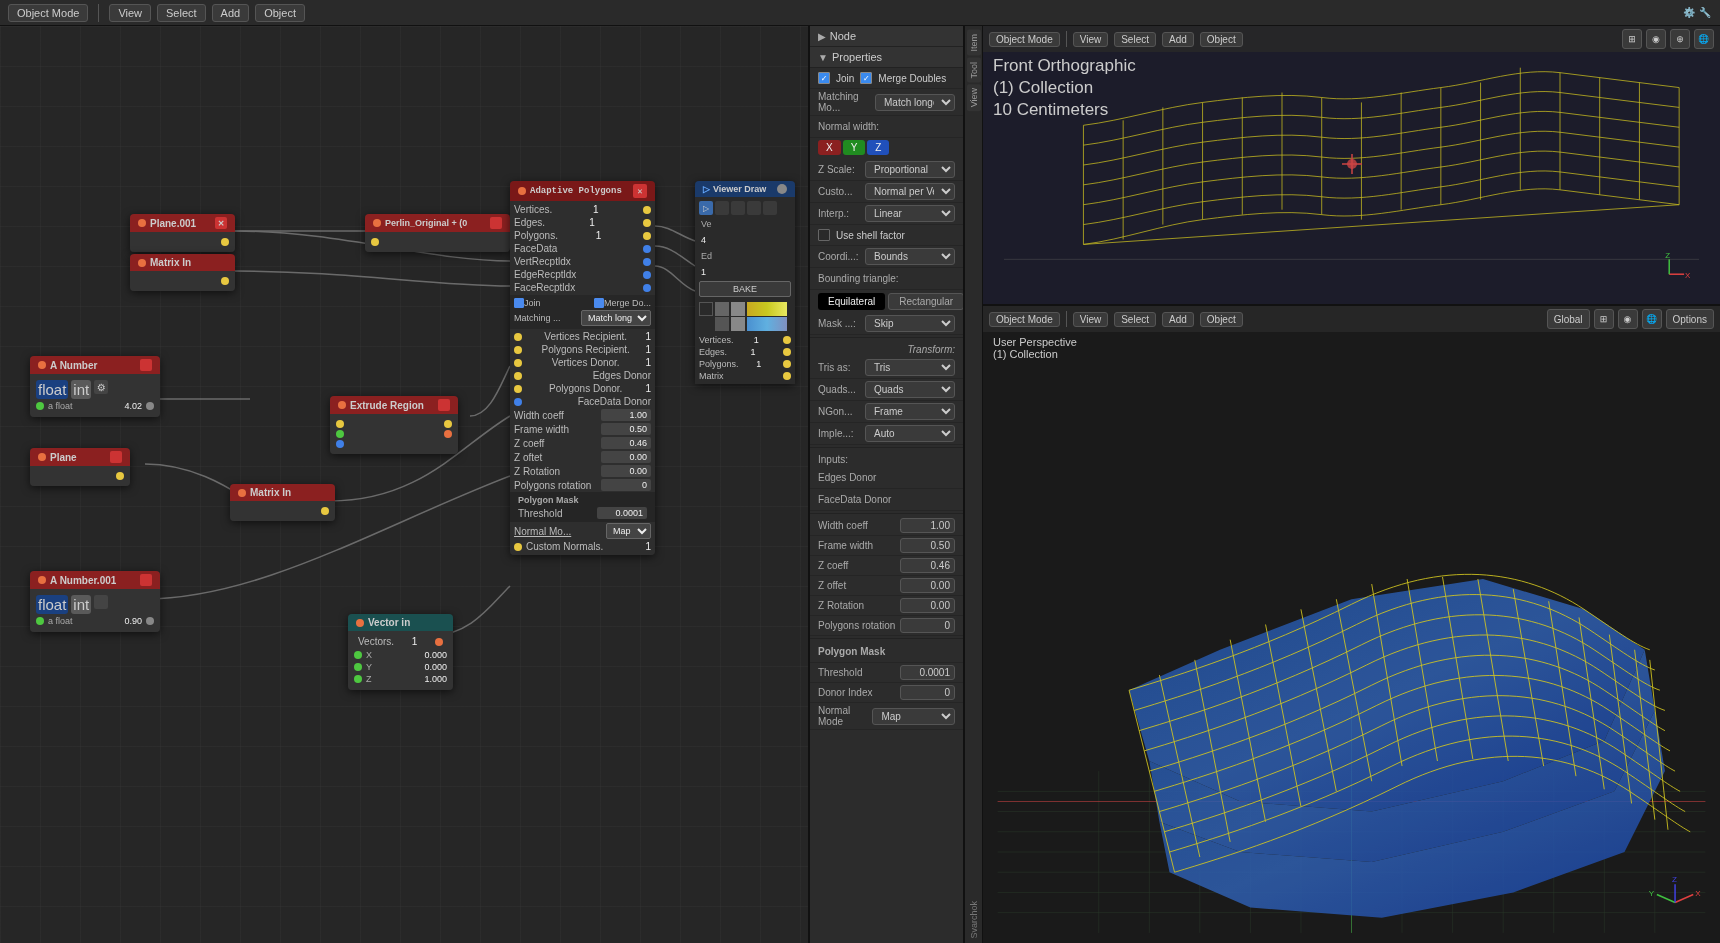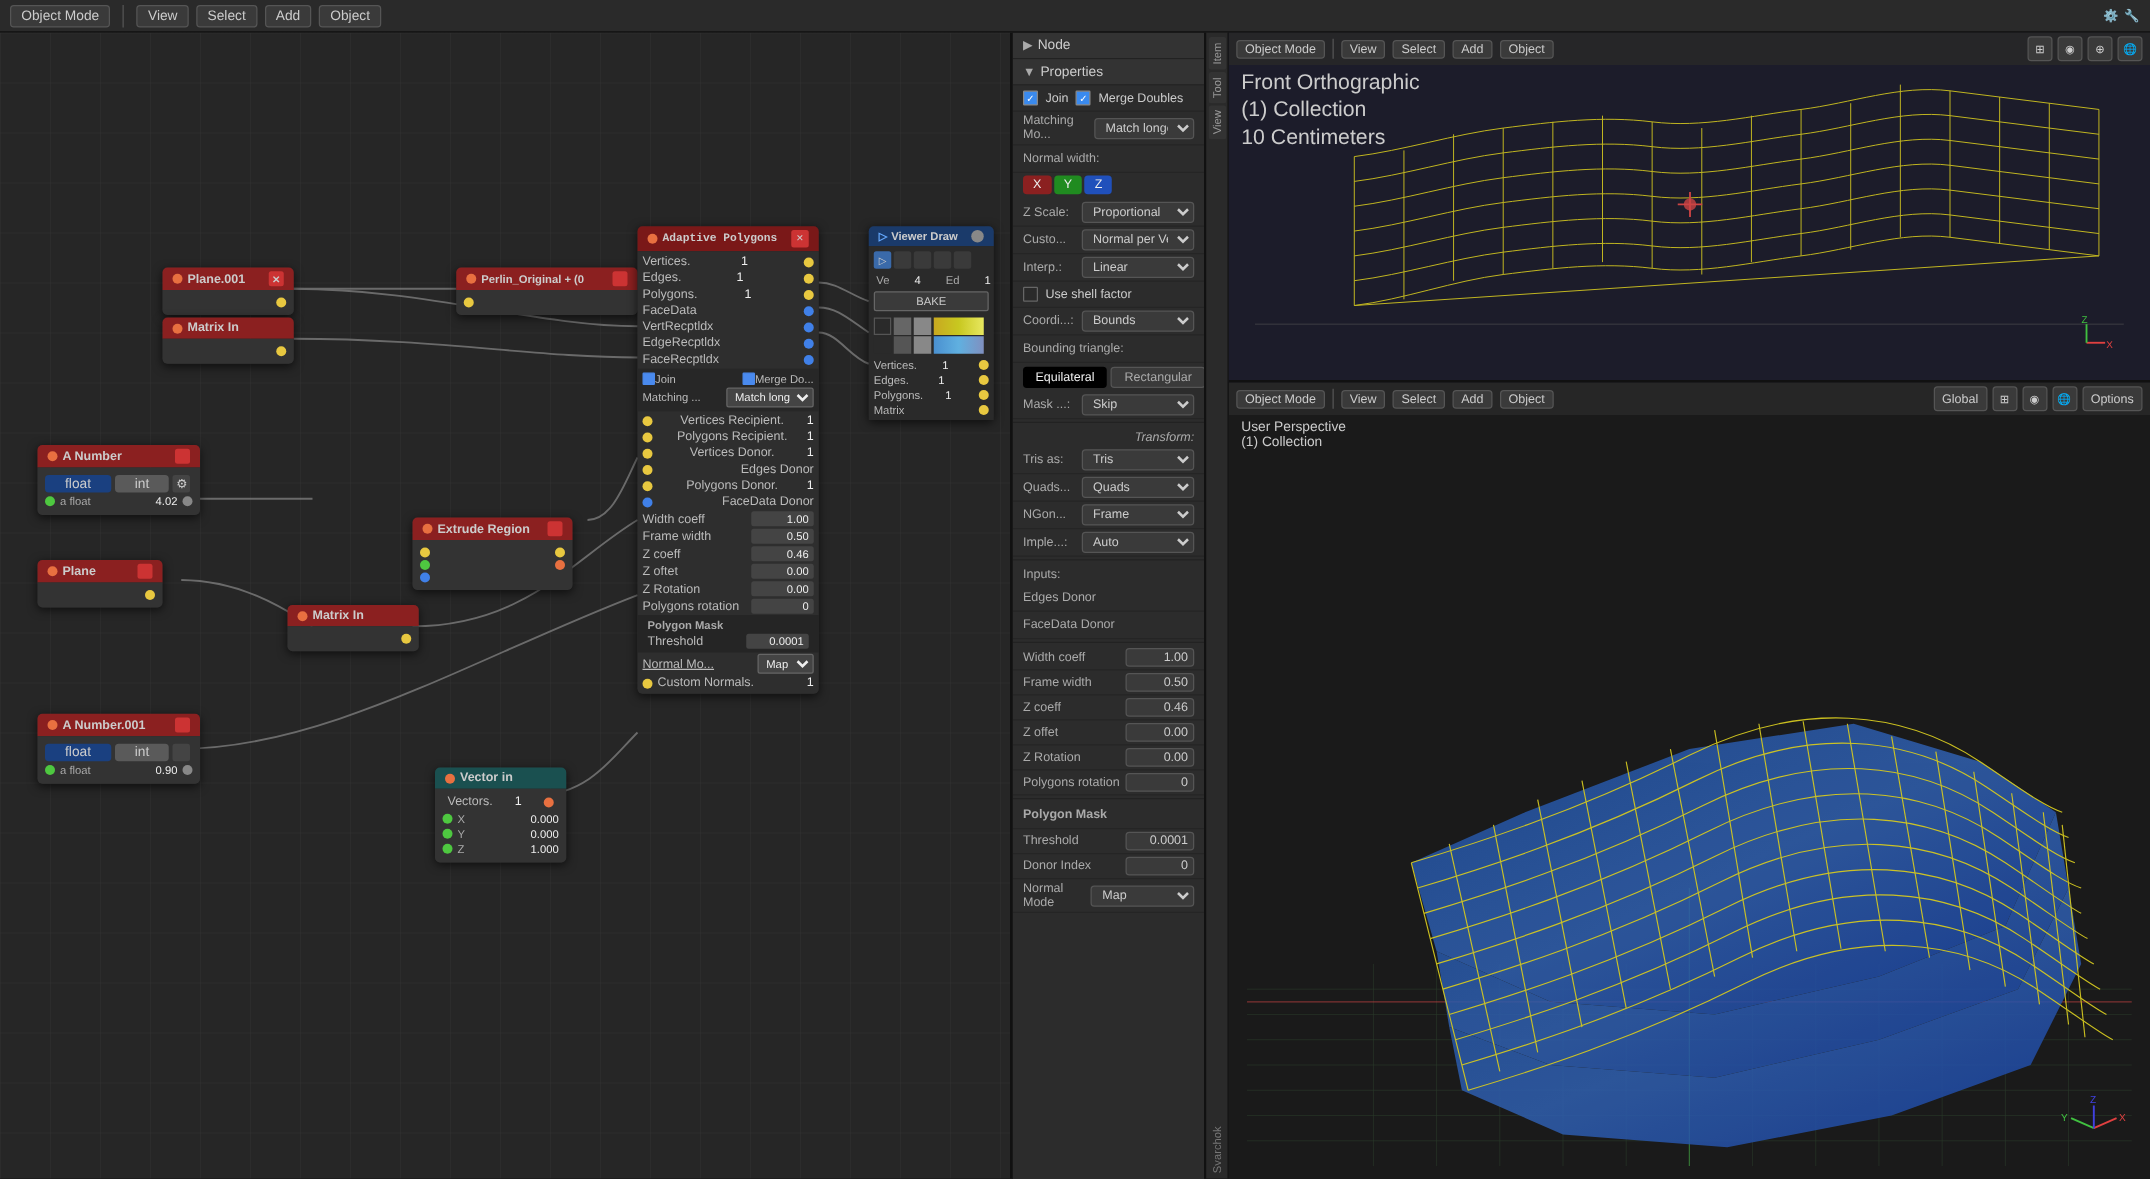--- a/index.html
+++ b/index.html
@@ -107,22 +107,22 @@
     
     .header-teal { background: #1a5050; }
     .node-value-row {
       display: flex;
       gap: 3px;
       margin: 2px 0;
     }
     .node-tag {
       background: #5a5a5a;
       border-radius: 3px;
-      padding: 1px 16px;
-      font-size: 11px;
+      padding: 1px 2px;
+      font-size: 15px;
       color: #ccc;
     }
     .node-tag-blue { background: #1a4080; }
 
     
     .adaptive-node {
       left: 510px; top: 155px;
       width: 145px;
     }
     .adaptive-node .node-header { background: #7a1818; font-family: Liberation Mono, monospace; }
@@ -555,21 +555,21 @@
         </div>
         <div class="node-row">
           <div class="socket socket-green"></div>
           <span style="flex:1; color:#aaa; font-size:9px;">a float</span>
           <span style="font-size:9px;color:#eee;">0.90</span>
           <div class="socket socket-gray"></div>
         </div>
       </div>
     </div>
 
-    <div class="node" style="left:330px; top:388px; width:128px;">
+    <div class="node" style="left:330px; top:370px; width:128px;">
       <div class="node-header header-red">
         <div class="socket socket-orange"></div>
         <span>Extrude Region</span>
         <div style="margin-left:auto; background:#cc3333; width:12px; height:12px; border-radius:2px;"></div>
       </div>
       <div class="node-body">
         <div class="node-row">
           <div class="socket socket-yellow"></div>
           <div style="flex:1;"></div>
           <div class="socket socket-yellow"></div>
@@ -784,21 +784,21 @@
       <div style="background:#2a2a2a; padding:2px 0;">
 
         <div style="display:flex; gap:2px; padding:2px 4px;">
           <div style="width:14px;height:14px;background:#3a6aaa;border-radius:2px;display:flex;align-items:center;justify-content:center;font-size:8px;">▷</div>
           <div style="width:14px;height:14px;background:#3a3a3a;border-radius:2px;"></div>
           <div style="width:14px;height:14px;background:#3a3a3a;border-radius:2px;"></div>
           <div style="width:14px;height:14px;background:#3a3a3a;border-radius:2px;"></div>
           <div style="width:14px;height:14px;background:#3a3a3a;border-radius:2px;"></div>
         </div>
 
-        <div style="display:flex; gap:20px; padding:2px 6px; font-size:9px;">
+        <div style="display:flex; gap:6px; padding:2px 6px; font-size:9px;flex-direction:column;">
           <span style="color:#aaa;">Ve</span>
           <span style="color:#eee;">4</span>
           <span style="color:#aaa;">Ed</span>
           <span style="color:#eee;">1</span>
         </div>
 
         <div style="padding:2px 4px;">
           <button style="background:#3a3a3a;border:1px solid #666;color:#ccc;font-size:9px;padding:2px 0;width:100%;border-radius:2px;cursor:pointer;">BAKE</button>
         </div>
 

